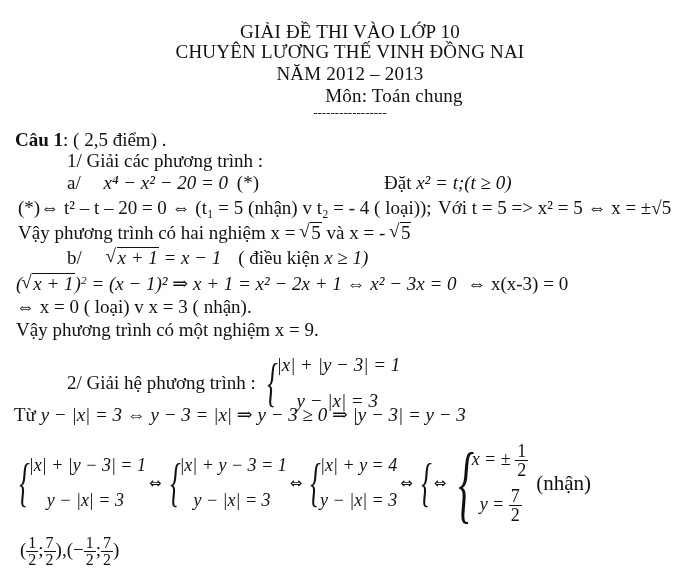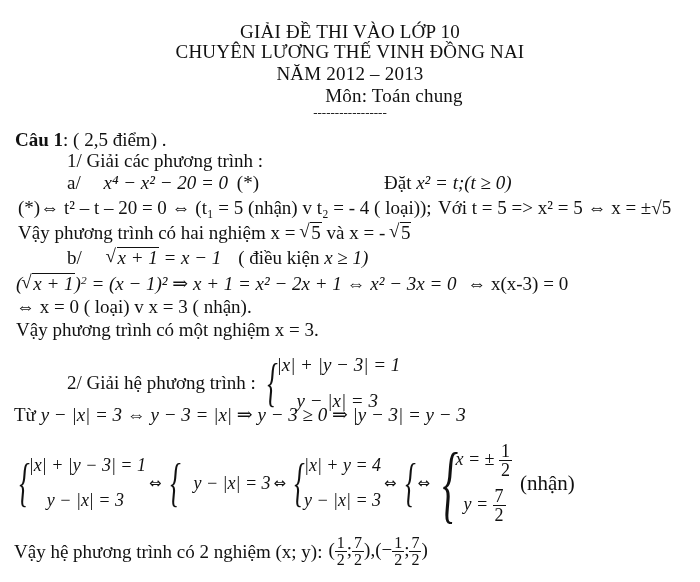--- a/index.html
+++ b/index.html
@@ -64,21 +64,21 @@
   <span style="margin-left:12px;">( điều kiện</span>
   <span class="it">x ≥ 1)</span>
 </div>
 
 <div class="abs" style="left:16px; top:273px;">
   <span class="it">(</span><span class="sqrt it"><span class="rad">x + 1</span></span><span class="it">)<sup>2</sup> </span><span class="it">= (x − 1)² ⇒ x + 1 = x² − 2x + 1 ⇔ x² − 3x = 0</span>
   <span style="margin-left:6px;">⇔ x(x-3) = 0</span>
 </div>
 
 <div class="abs" style="left:16px; top:297px;">⇔ x = 0 ( loại) v x = 3 ( nhận).</div>
-<div class="abs" style="left:16px; top:320px;">Vậy phương trình có một nghiệm x = 3.</div>
+<div class="abs" style="left:16px; top:320px;">Vậy phương trình có một nghiệm x = 9.</div>
 
 <div class="abs" style="left:67px; top:355px; display:flex; align-items:center;">
   <span style="margin-right:6px;">2/ Giải hệ phương trình :</span>
   <span class="sys it">
     <span class="brace">{</span>
     <span class="rows">
       <span class="row">|x| + |y − 3| = 1</span>
       <span class="row" style="padding-left:20px;">y − |x| = 3</span>
     </span>
   </span>
@@ -94,20 +94,21 @@
     <span class="brace">{</span>
     <span class="rows">
       <span class="row">|x| + |y − 3| = 1</span>
       <span class="row" style="padding-left:18px;">y − |x| = 3</span>
     </span>
   </span>
   <span class="iff">⇔</span>
   <span class="sys it">
     <span class="brace">{</span>
     <span class="rows">
+      <span class="row">|x| + y − 3 = 1</span>
       <span class="row" style="padding-left:14px;">y − |x| = 3</span>
     </span>
   </span>
   <span class="iff">⇔</span>
   <span class="sys it">
     <span class="brace">{</span>
     <span class="rows">
       <span class="row">|x| + y = 4</span>
       <span class="row">y − |x| = 3</span>
     </span>
@@ -133,21 +134,20 @@
             <span class="num">7</span>
             <span class="den">2</span>
           </span>
       </span>
     </span>
   </span>
   <span style="margin-left:8px; font-size:21px;">(nhận)</span>
 </div>
 
 <div class="abs" style="left:14px; top:535px; display:flex; align-items:center;">
-  <span>Vậy hệ phương trình có 2 nghiệm (x; y):</span>
   <span style="margin-left:6px;">(<span class="frac sm">
         <span class="num">1</span>
         <span class="den">2</span>
       </span>;<span class="frac sm">
         <span class="num">7</span>
         <span class="den">2</span>
       </span>),(−<span class="frac sm">
         <span class="num">1</span>
         <span class="den">2</span>
       </span>;<span class="frac sm">

